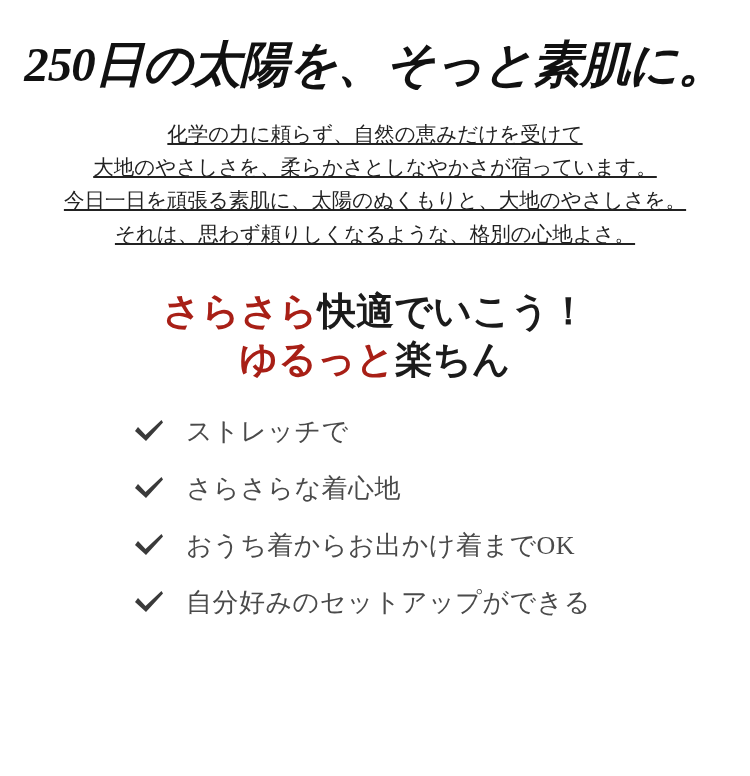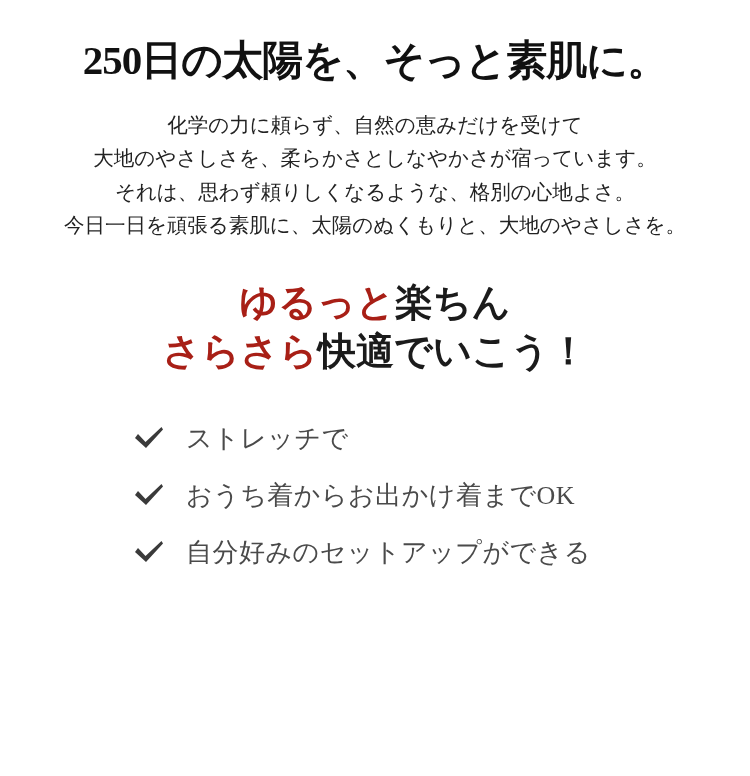--- a/index.html
+++ b/index.html
@@ -19,40 +19,42 @@
     height: 776px;
     position: relative;
     box-sizing: border-box;
     padding: 0;
   }
 
   
   .headline {
     text-align: center;
     font-family: "Liberation Serif", "DejaVu Serif", serif;
-    font-size: 41px;
+    font-size: 49px;
     line-height: 1.1;
     letter-spacing: -1px;
     color: #111111;
     margin: 0;
     padding-top: 38px;
     white-space: nowrap;
+    font-style: italic;
   }
 
   
   .lead {
     margin: 26px 0 0 0;
     text-align: center;
   }
   .lead-line {
     font-size: 20.5px;
     line-height: 1.62;
     color: #222222;
     letter-spacing: 0px;
     white-space: nowrap;
+    text-decoration: underline;
   }
 
   
   .catch {
     margin: 36px 0 0 0;
     text-align: center;
     font-weight: bold;
   }
   .catch-line {
     font-size: 38px;
@@ -62,21 +64,21 @@
   }
   .accent {
     color: #a81f16;
   }
   .dark {
     color: #1b1b1b;
   }
 
   
   .features {
-    margin: 44px 0 0 0;
+    margin: 28px 0 0 0;
     padding: 0 0 0 0;
     list-style: none;
     width: 100%;
   }
   .feature-item {
     display: flex;
     align-items: center;
     padding-left: 132px;
     margin-bottom: 17px;
     height: 40px;
@@ -100,41 +102,49 @@
 </head>
 <body>
 
 <div class="page">
 
   <h1 class="headline">250日の太陽を、そっと素肌に。</h1>
 
   <div class="lead">
     <div class="lead-line">化学の力に頼らず、自然の恵みだけを受けて</div>
     <div class="lead-line">大地のやさしさを、柔らかさとしなやかさが宿っています。</div>
+    <div class="lead-line">今日一日を頑張る素肌に、太陽のぬくもりと、大地のやさしさを。</div>
     <div class="lead-line">それは、思わず頼りしくなるような、格別の心地よさ。</div>
-    <div class="lead-line">今日一日を頑張る素肌に、太陽のぬくもりと、大地のやさしさを。</div>
   </div>
 
   <div class="catch">
     <div class="catch-line">
-      <span class="accent">ゆるっと</span><span class="dark">楽ちん</span>
+      <span class="accent">さらさら</span><span class="dark">快適でいこう！</span>
     </div>
     <div class="catch-line">
-      <span class="accent">さらさら</span><span class="dark">快適でいこう！</span>
+      <span class="accent">ゆるっと</span><span class="dark">楽ちん</span>
     </div>
   </div>
 
   <ul class="features">
     <li class="feature-item">
       <span class="check-icon">
         <svg viewBox="0 0 34 34" width="34" height="34" aria-hidden="true">
           <path d="M3 16 L6 12 L13.5 20 L29.5 5 L31 7.5 L14 26 Z" fill="#3a3a3a"></path>
         </svg>
       </span>
       <span class="feature-label">ストレッチで</span>
+    </li>
+    <li class="feature-item">
+      <span class="check-icon">
+        <svg viewBox="0 0 34 34" width="34" height="34" aria-hidden="true">
+          <path d="M3 16 L6 12 L13.5 20 L29.5 5 L31 7.5 L14 26 Z" fill="#3a3a3a"></path>
+        </svg>
+      </span>
+      <span class="feature-label">さらさらな着心地</span>
     </li>
     <li class="feature-item">
       <span class="check-icon">
         <svg viewBox="0 0 34 34" width="34" height="34" aria-hidden="true">
           <path d="M3 16 L6 12 L13.5 20 L29.5 5 L31 7.5 L14 26 Z" fill="#3a3a3a"></path>
         </svg>
       </span>
       <span class="feature-label">おうち着からお出かけ着までOK</span>
     </li>
     <li class="feature-item">

